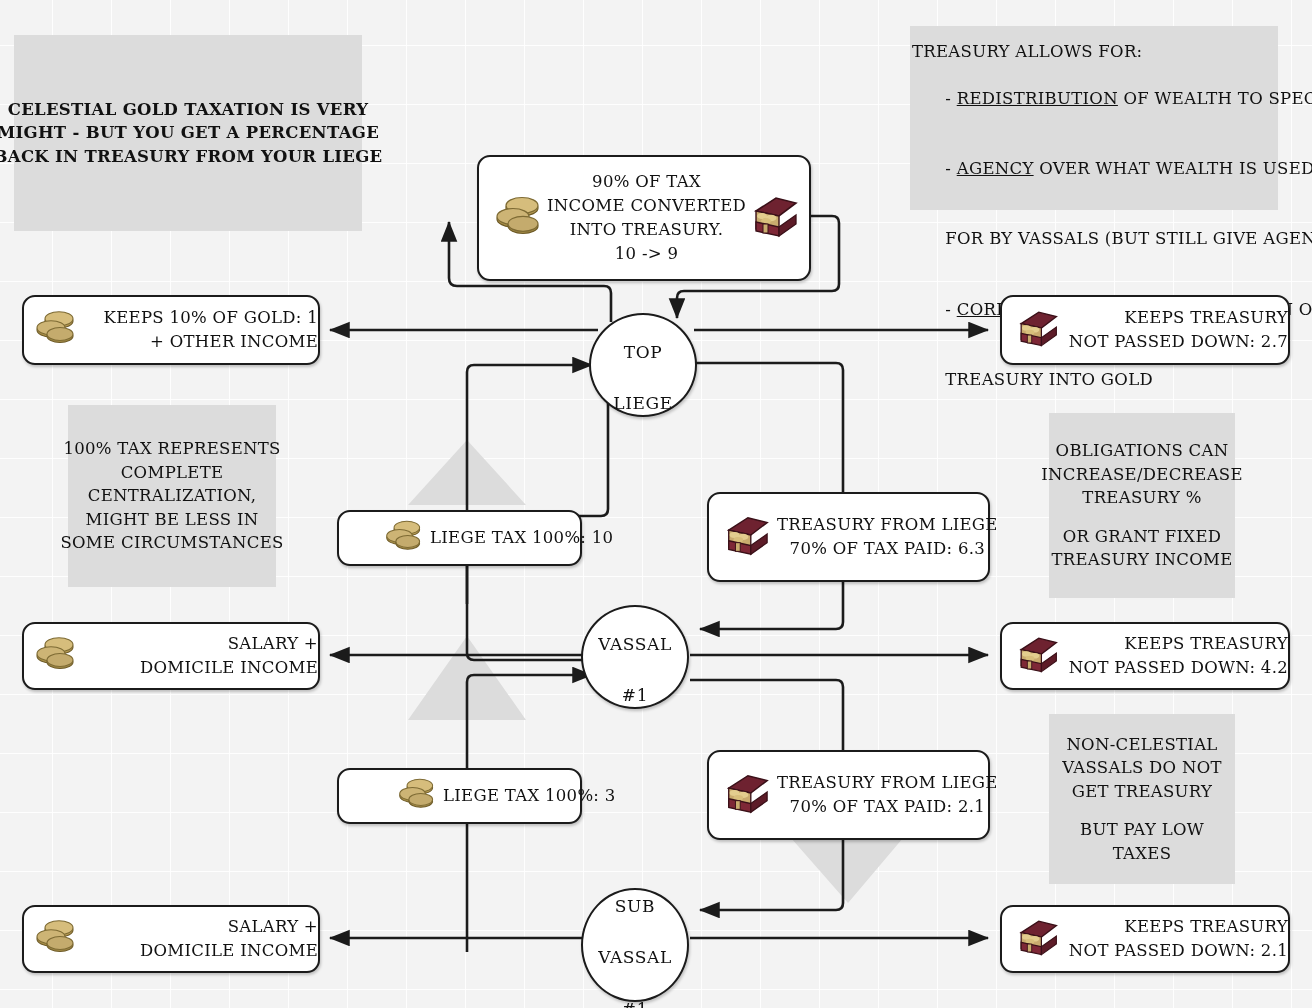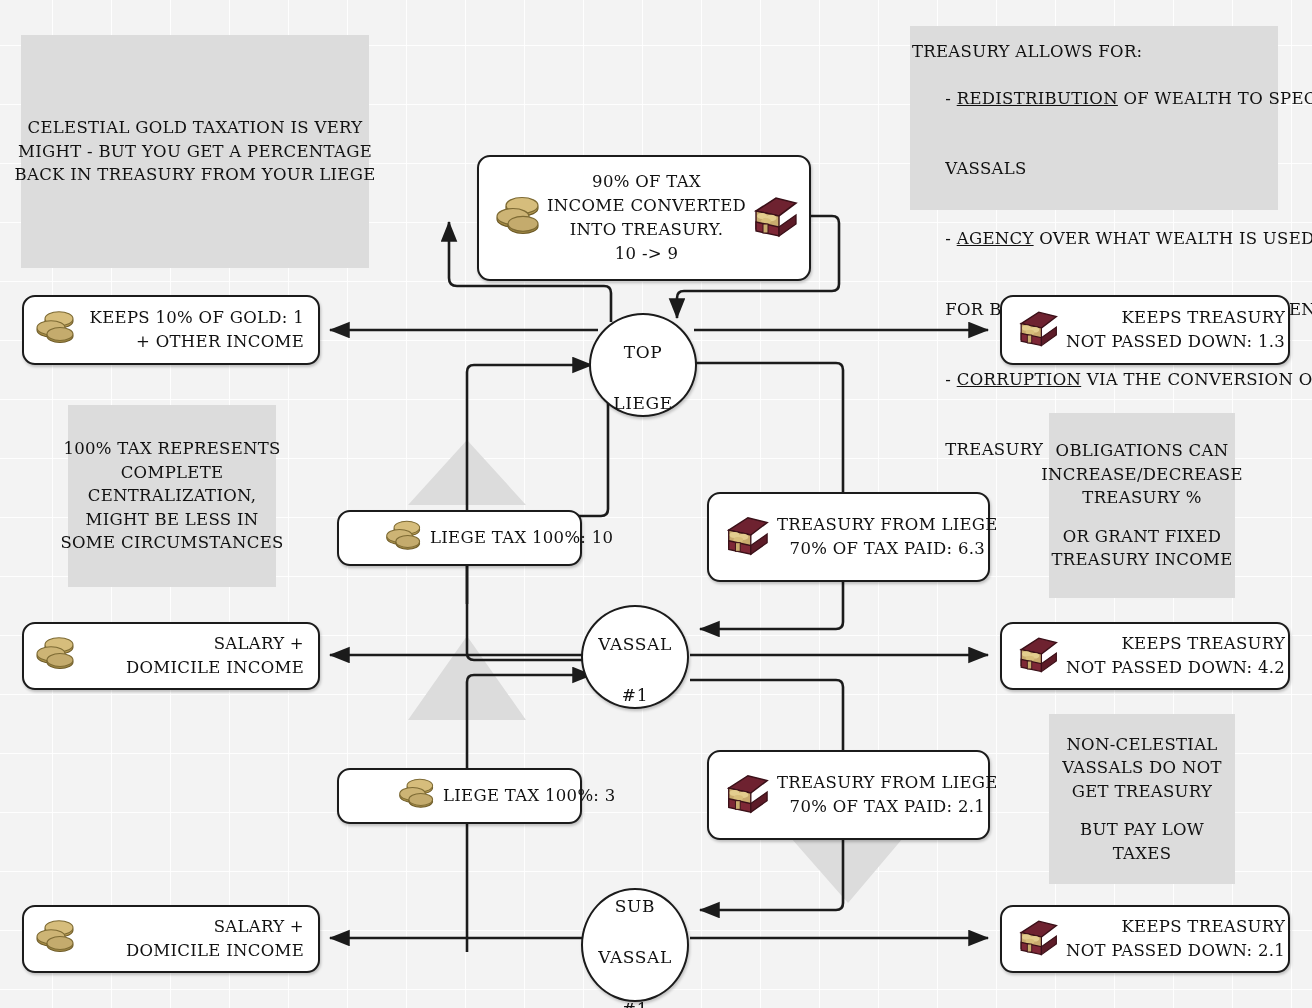--- a/index.html
+++ b/index.html
@@ -57,21 +57,21 @@
     box-shadow:1px 2px 3px rgba(0,0,0,.22);
   }
   .card .txt{
     flex:1;
     color:#111;
     font-size:16.5px;
     line-height:1.45;
     letter-spacing:.3px;
   }
   .card .txt .ln{display:block;white-space:pre;}
-  .card.ta-right .txt{text-align:right;padding-right:14px;}
+  .card.ta-right .txt{text-align:right;}
   .card.ta-center .txt{text-align:center;}
   .card .ico{flex:0 0 auto;display:block;}
   .card.ico-left .ico{margin-left:10px;margin-right:4px;}
 
   
   .node{
     position:absolute;
     background:#ffffff;
     border:2.5px solid #1b1b1b;
     border-radius:50%;
@@ -131,34 +131,31 @@
       <path d="M 467 952 L 467 682 Q 467 675 474 675 L 592 675" marker-end="url(#ah)"></path>
 
       <path d="M 690 680 L 836 680 Q 843 680 843 687 L 843 903 Q 843 910 836 910 L 700 910" marker-end="url(#ah)"></path>
 
       <path d="M 584 938 L 330 938" marker-end="url(#ah)"></path>
 
       <path d="M 690 938 L 988 938" marker-end="url(#ah)"></path>
     </g>
   </svg>
 
-  <div class="note center" style="left:21px;top:35px;width:348px;height:233px;">
+  <div class="note center" style="left:14px;top:35px;width:348px;height:196px;font-weight:bold;">
     <span class="ln">CELESTIAL GOLD TAXATION IS VERY</span>
     <span class="ln">MIGHT - BUT YOU GET A PERCENTAGE</span>
     <span class="ln">BACK IN TREASURY FROM YOUR LIEGE</span>
   </div>
 
   <div class="note left" style="left:910px;top:26px;width:368px;height:184px;padding:14px 14px 10px 2px;justify-content:flex-start;">
     <span class="ln">TREASURY ALLOWS FOR:</span>
     <span class="spacer"></span>
     <span class="ln">
       <span>- </span><span class="u">REDISTRIBUTION</span><span> OF WEALTH TO SPECIFIC</span>
-    </span>
-    <span class="ln">
-      <span>VASSALS</span>
     </span>
     <span class="ln">
       <span>- </span><span class="u">AGENCY</span><span> OVER WHAT WEALTH IS USED</span>
     </span>
     <span class="ln">
       <span>FOR BY VASSALS (BUT STILL GIVE AGENCY)</span>
     </span>
     <span class="ln">
       <span>- </span><span class="u">CORRUPTION</span><span> VIA THE CONVERSION OF</span>
     </span>
@@ -249,21 +246,21 @@
         <ellipse cx="16" cy="25" rx="5" ry="3" fill="#e3cd8e"></ellipse>
         <ellipse cx="25" cy="27" rx="5.5" ry="3.2" fill="#e3cd8e"></ellipse>
         <ellipse cx="20" cy="30" rx="5" ry="3" fill="#d8bf7c"></ellipse>
         <path d="M10 31 L33 36 L33 45 L10 40 Z" fill="#7e2736" stroke="#3a1018" stroke-width="1.4"></path>
         <rect x="17" y="33" width="5" height="9" fill="#c9ab6e" stroke="#3a1018" stroke-width="1"></rect>
         <path d="M33 36 L50 24 L50 33 L33 45 Z" fill="#5d1c28" stroke="#3a1018" stroke-width="1.3"></path>
       </svg>
     </span>
     <span class="txt">
       <span class="ln">KEEPS TREASURY</span>
-      <span class="ln">NOT PASSED DOWN: 1.3</span>
+      <span class="ln">NOT PASSED DOWN: 2.7</span>
     </span>
   </div>
 
   <div class="card ta-center ico-left" style="left:337px;top:510px;width:245px;height:56px;padding-left:35px;">
     <span class="ico">
       <svg width="42" height="40" viewBox="0 0 46 42">
         <ellipse cx="25" cy="14" rx="14" ry="7" fill="#b89c54" stroke="#6d5a27" stroke-width="1.1"></ellipse>
         <ellipse cx="25" cy="11.8" rx="14" ry="7" fill="#d6bd7c" stroke="#7d6a33" stroke-width="1.1"></ellipse>
         <ellipse cx="17" cy="23" rx="14" ry="7" fill="#ab9149" stroke="#6d5a27" stroke-width="1.1"></ellipse>
         <ellipse cx="17" cy="20.8" rx="14" ry="7" fill="#cdb475" stroke="#7d6a33" stroke-width="1.1"></ellipse>

